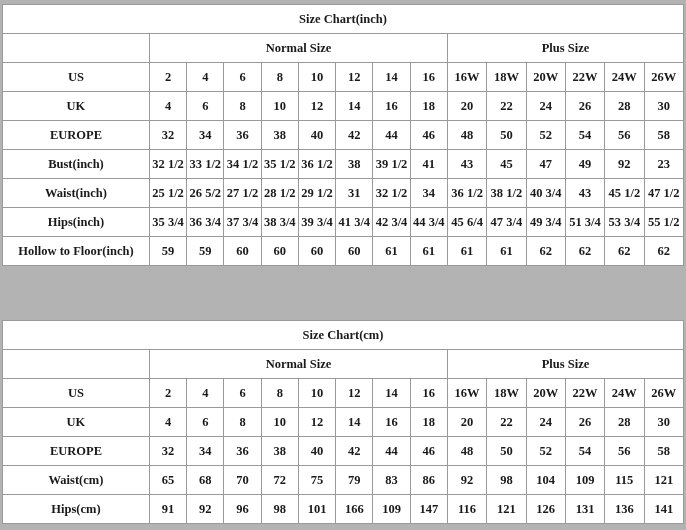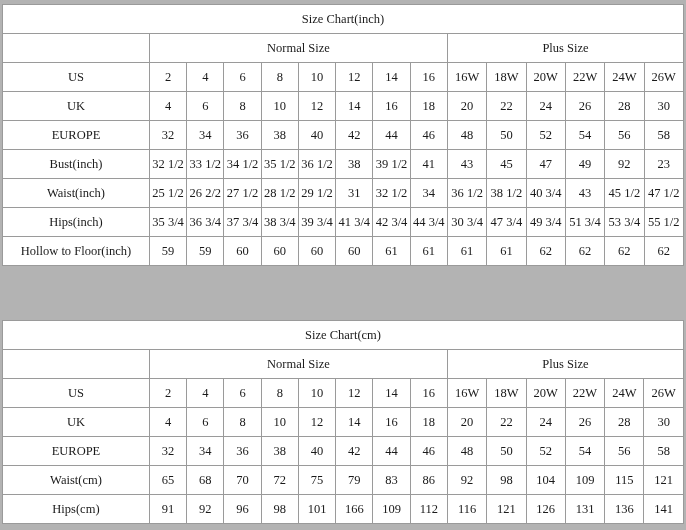--- a/index.html
+++ b/index.html
@@ -15,20 +15,21 @@
     overflow: hidden;
   }
   .page {
     width: 686px;
     height: 530px;
     display: flex;
     flex-direction: column;
     justify-content: space-between;
     box-sizing: border-box;
     padding: 4px 8px 6px 2px;
+    font-weight: bold;
   }
   .chart-block {
     width: 682px;
     margin: 0 auto;
     background: #ffffff;
     box-sizing: border-box;
   }
   table.size-table {
     border-collapse: collapse;
     width: 100%;
@@ -181,21 +182,21 @@
           <td class="data plus">45</td>
           <td class="data plus">47</td>
           <td class="data plus">49</td>
           <td class="data plus">92</td>
           <td class="data plus">23</td>
         </tr>
 
         <tr>
           <td class="row-label">Waist(inch)</td>
           <td class="data">25 1/2</td>
-          <td class="data">26 2/2</td>
+          <td class="data">26 5/2</td>
           <td class="data">27 1/2</td>
           <td class="data">28 1/2</td>
           <td class="data">29 1/2</td>
           <td class="data">31</td>
           <td class="data">32 1/2</td>
           <td class="data">34</td>
           <td class="data plus">36 1/2</td>
           <td class="data plus">38 1/2</td>
           <td class="data plus">40 3/4</td>
           <td class="data plus">43</td>
@@ -206,21 +207,21 @@
         <tr>
           <td class="row-label">Hips(inch)</td>
           <td class="data">35 3/4</td>
           <td class="data">36 3/4</td>
           <td class="data">37 3/4</td>
           <td class="data">38 3/4</td>
           <td class="data">39 3/4</td>
           <td class="data">41 3/4</td>
           <td class="data">42 3/4</td>
           <td class="data">44 3/4</td>
-          <td class="data plus">30 3/4</td>
+          <td class="data plus">45 6/4</td>
           <td class="data plus">47 3/4</td>
           <td class="data plus">49 3/4</td>
           <td class="data plus">51 3/4</td>
           <td class="data plus">53 3/4</td>
           <td class="data plus">55 1/2</td>
         </tr>
 
         <tr>
           <td class="row-label">Hollow to Floor(inch)</td>
           <td class="data">59</td>
@@ -346,21 +347,21 @@
 
         <tr>
           <td class="row-label">Hips(cm)</td>
           <td class="data">91</td>
           <td class="data">92</td>
           <td class="data">96</td>
           <td class="data">98</td>
           <td class="data">101</td>
           <td class="data">166</td>
           <td class="data">109</td>
-          <td class="data">112</td>
+          <td class="data">147</td>
           <td class="data plus">116</td>
           <td class="data plus">121</td>
           <td class="data plus">126</td>
           <td class="data plus">131</td>
           <td class="data plus">136</td>
           <td class="data plus">141</td>
         </tr>
 
       </tbody>
     </table>

